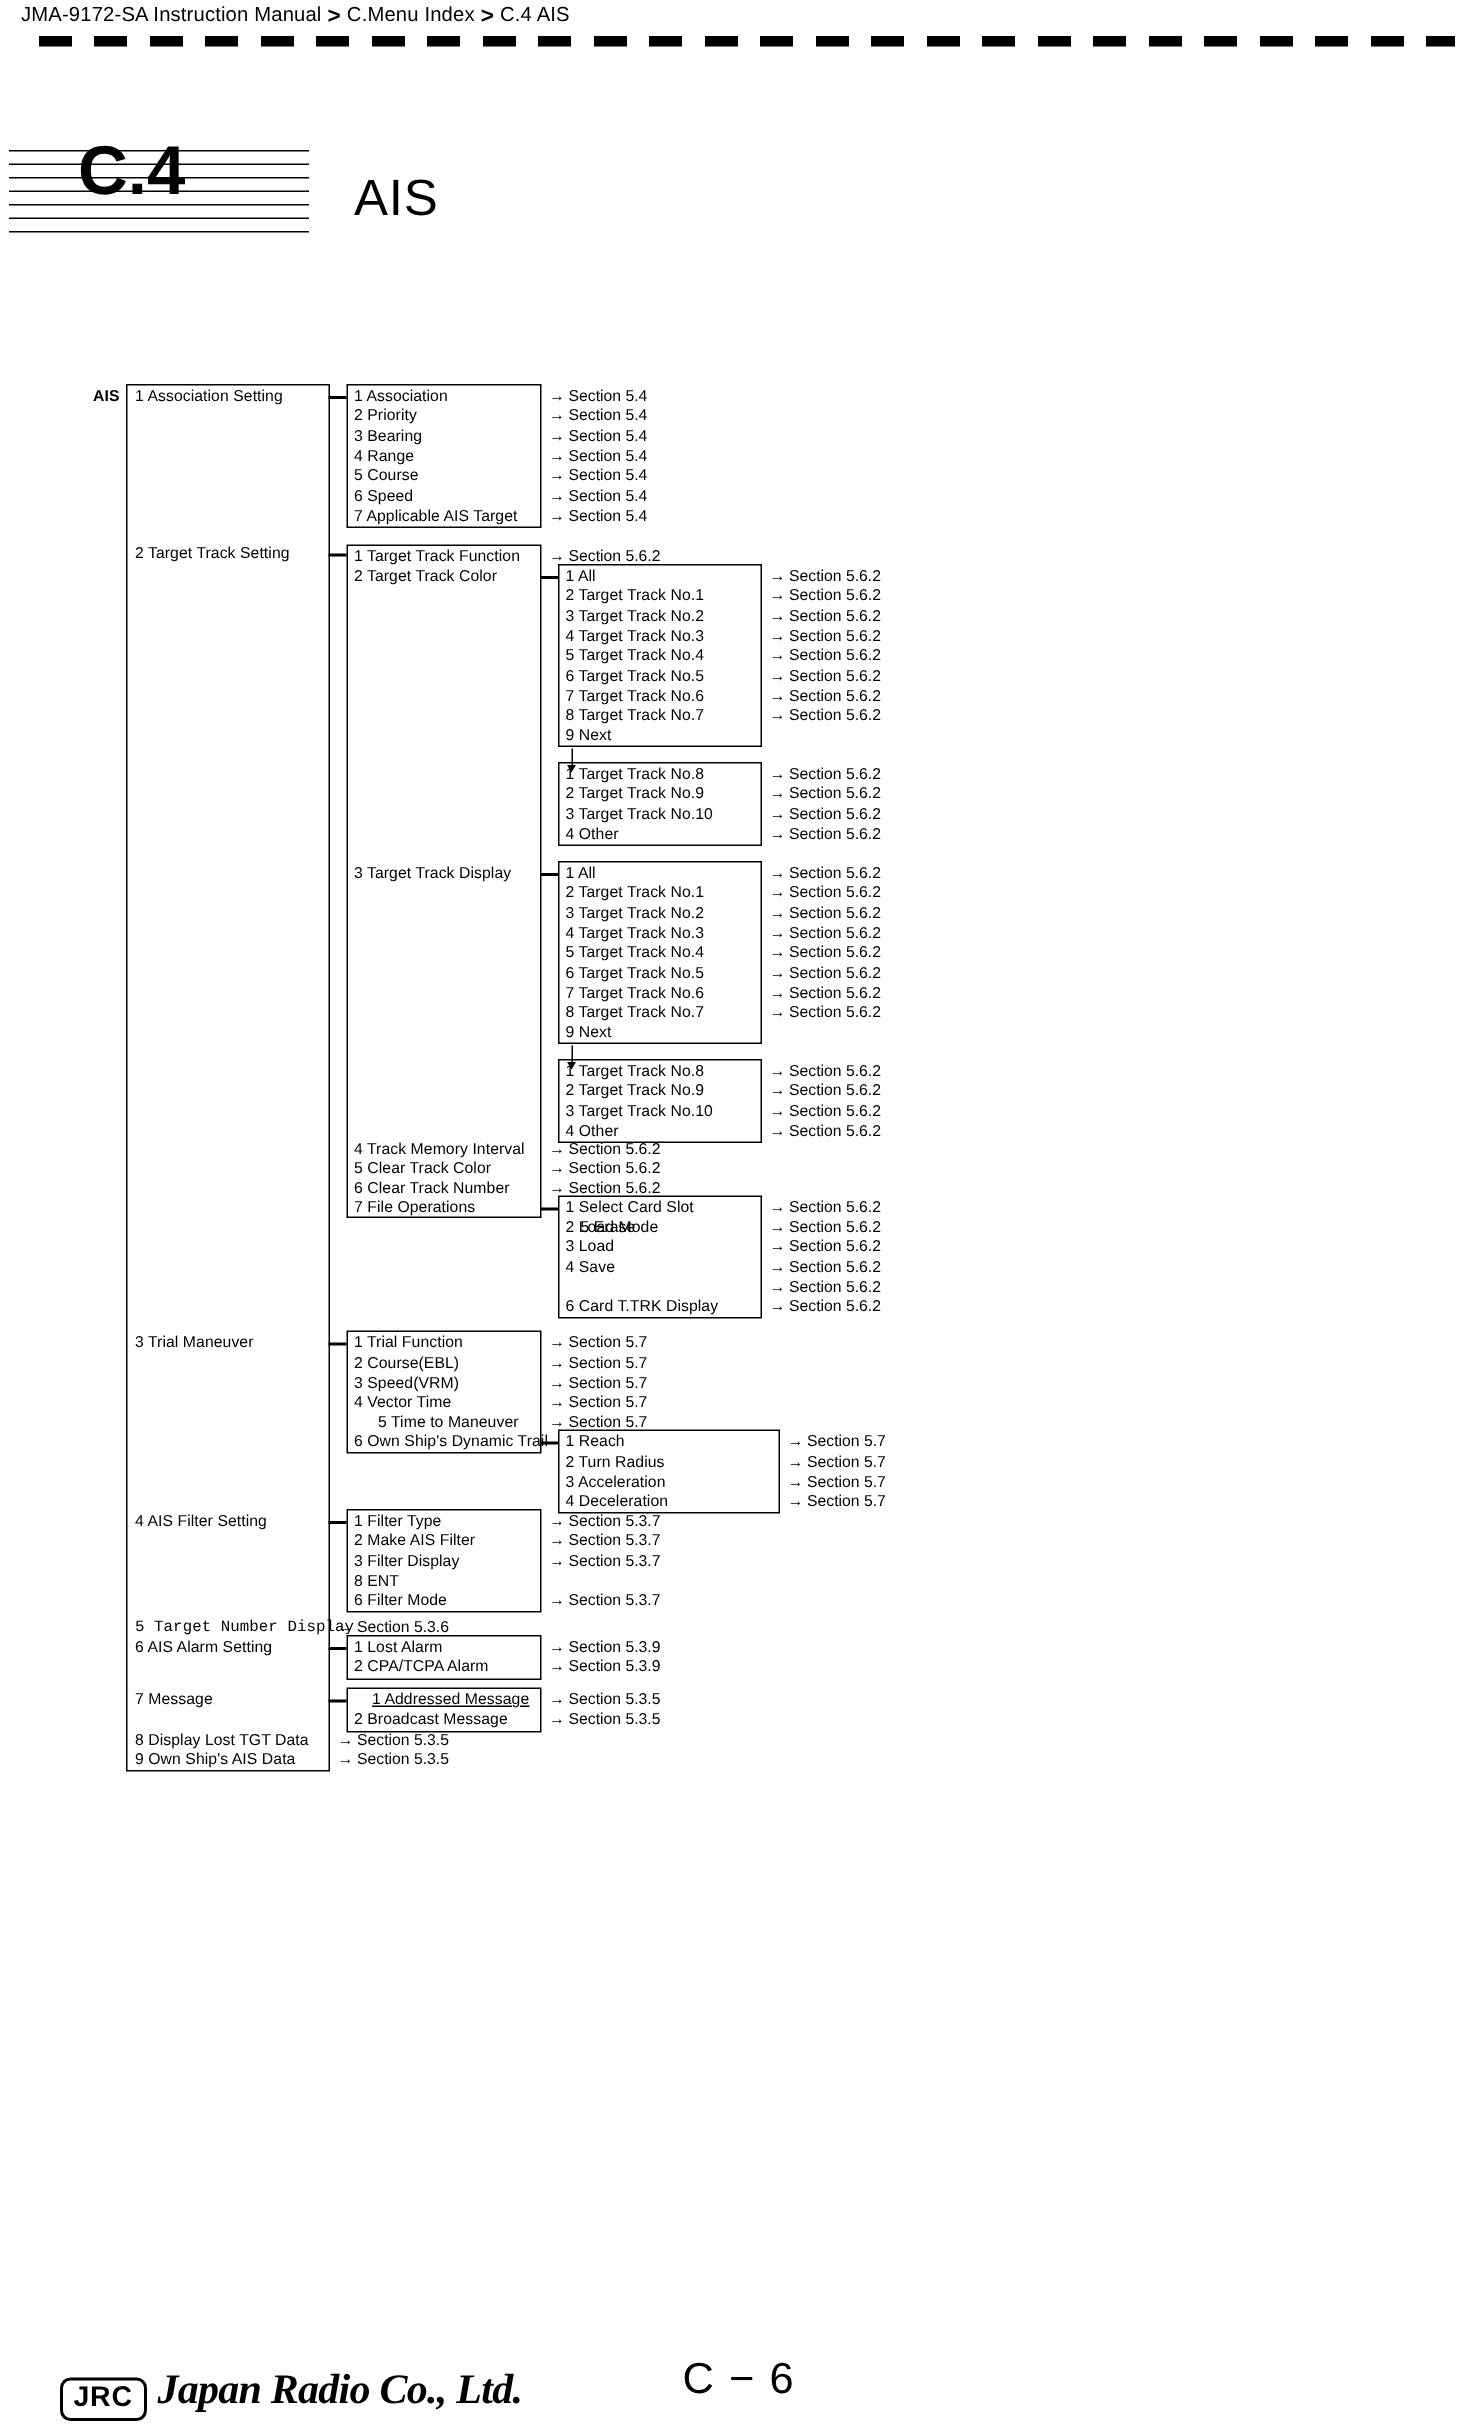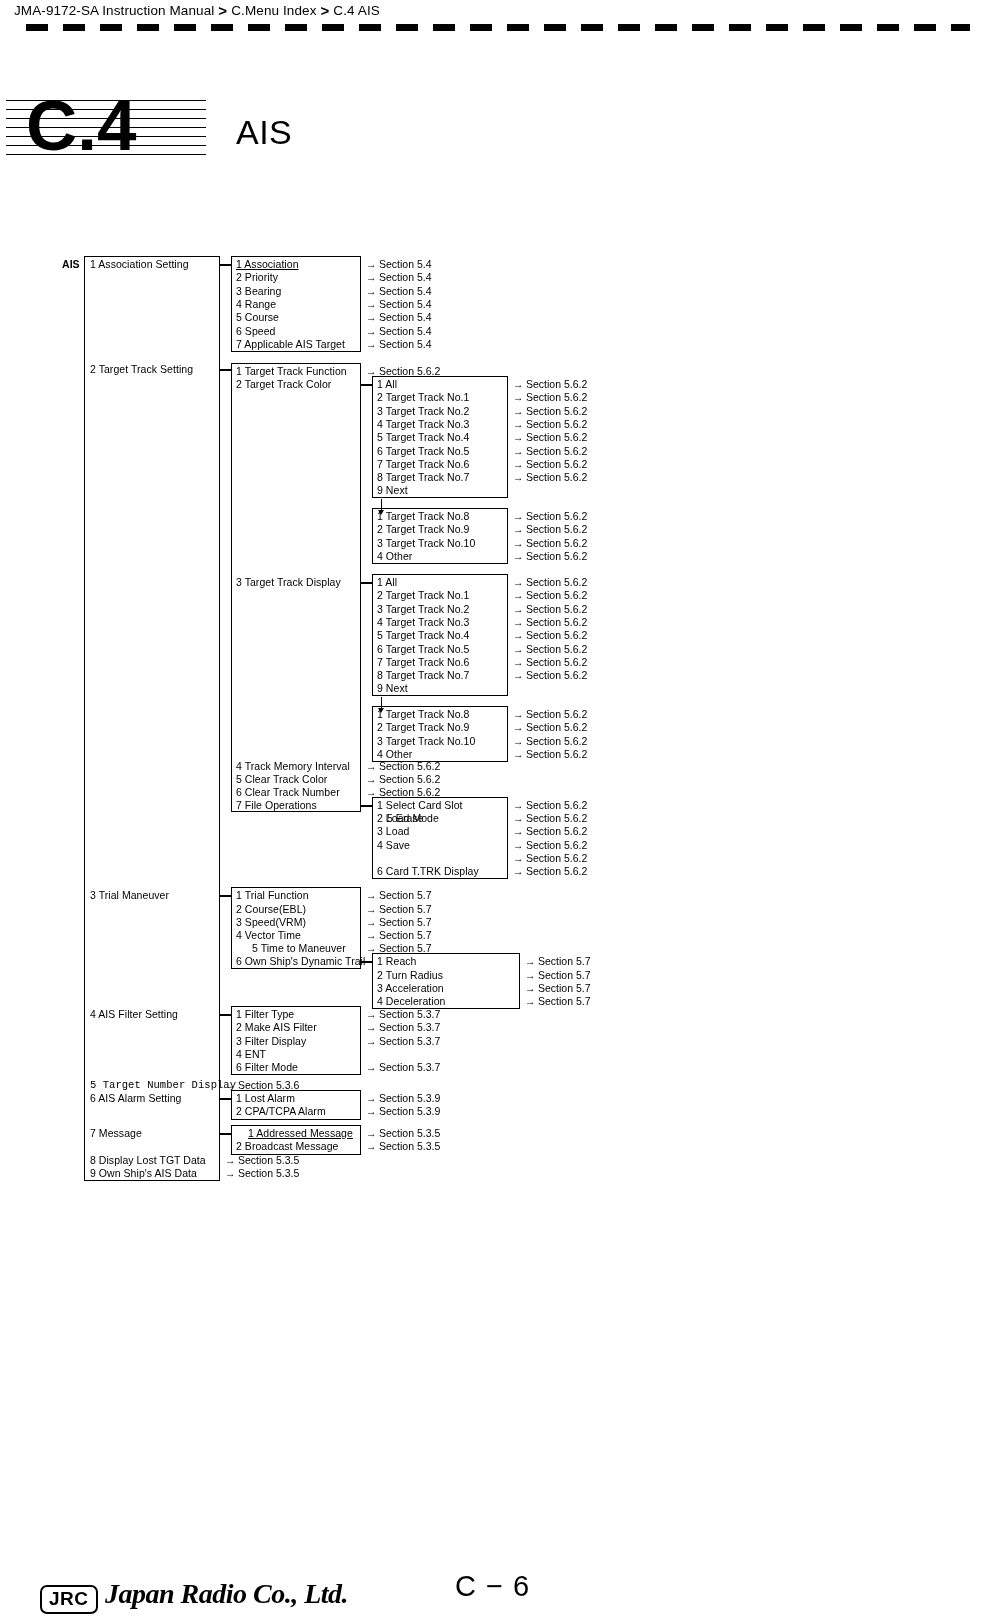--- a/index.html
+++ b/index.html
@@ -28,22 +28,22 @@
   .chapter {
     position:absolute; left:6px; top:96px; width:200px; height:72px;
   }
   .chapter .lines{
     position:absolute; left:0; top:4px; width:200px; height:62px;
   }
   .chapter .lines i{
     position:absolute; left:0; width:200px; height:1px; background:#000; display:block;
   }
   .chapter .num{
-    position:absolute; left:20px; top:-6px;
-    font-size:71px; font-weight:bold; line-height:1;
+    position:absolute; left:46px; top:-6px;
+    font-size:46px; font-weight:bold; line-height:1;
     font-family:"Liberation Sans", sans-serif;
     background:transparent;
   }
   .chapter-title{
     position:absolute; left:236px; top:113px;
     font-size:34px; letter-spacing:0.5px;
   }
 
   
   #tree { position:absolute; left:0; top:0; width:984px; height:1300px; }
@@ -125,21 +125,21 @@
   <div class="sect" style="left:225px; top:1167px;"><span class="arrowglyph">→</span><span>Section 5.3.5</span></div>
 
   <div class="hline" style="left:219px; top:264px;  width:12px;"></div>
   <div class="hline" style="left:219px; top:369px;  width:12px;"></div>
   <div class="hline" style="left:219px; top:895px;  width:12px;"></div>
   <div class="hline" style="left:219px; top:1014px; width:12px;"></div>
   <div class="hline" style="left:219px; top:1098px; width:12px;"></div>
   <div class="hline" style="left:219px; top:1133px; width:12px;"></div>
 
   <div class="box" style="left:231px; top:256px; width:130px; height:96px;"></div>
-  <div class="lbl" style="left:236px; top:258px;text-decoration:underline;">1  Association</div>
+  <div class="lbl" style="left:236px; top:258px;">1  Association</div>
   <div class="lbl" style="left:236px; top:271px;">2  Priority</div>
   <div class="lbl" style="left:236px; top:285px;">3  Bearing</div>
   <div class="lbl" style="left:236px; top:298px;">4  Range</div>
   <div class="lbl" style="left:236px; top:311px;">5  Course</div>
   <div class="lbl" style="left:236px; top:325px;">6  Speed</div>
   <div class="lbl" style="left:236px; top:338px;">7  Applicable AIS Target</div>
 
   <div class="sect" style="left:366px; top:258px;"><span class="arrowglyph">→</span><span>Section 5.4</span></div>
   <div class="sect" style="left:366px; top:271px;"><span class="arrowglyph">→</span><span>Section 5.4</span></div>
   <div class="sect" style="left:366px; top:285px;"><span class="arrowglyph">→</span><span>Section 5.4</span></div>
@@ -277,21 +277,21 @@
 
   <div class="sect" style="left:525px; top:955px;"><span class="arrowglyph">→</span><span>Section 5.7</span></div>
   <div class="sect" style="left:525px; top:969px;"><span class="arrowglyph">→</span><span>Section 5.7</span></div>
   <div class="sect" style="left:525px; top:982px;"><span class="arrowglyph">→</span><span>Section 5.7</span></div>
   <div class="sect" style="left:525px; top:995px;"><span class="arrowglyph">→</span><span>Section 5.7</span></div>
 
   <div class="box" style="left:231px; top:1006px; width:130px; height:69px;"></div>
   <div class="lbl" style="left:236px; top:1008px;">1  Filter Type</div>
   <div class="lbl" style="left:236px; top:1021px;">2  Make AIS Filter</div>
   <div class="lbl" style="left:236px; top:1035px;">3  Filter Display</div>
-  <div class="lbl" style="left:236px; top:1048px;">4  ENT</div>
+  <div class="lbl" style="left:236px; top:1048px;">8  ENT</div>
   <div class="lbl" style="left:236px; top:1061px;">6  Filter Mode</div>
 
   <div class="sect" style="left:366px; top:1008px;"><span class="arrowglyph">→</span><span>Section 5.3.7</span></div>
   <div class="sect" style="left:366px; top:1021px;"><span class="arrowglyph">→</span><span>Section 5.3.7</span></div>
   <div class="sect" style="left:366px; top:1035px;"><span class="arrowglyph">→</span><span>Section 5.3.7</span></div>
   <div class="sect" style="left:366px; top:1061px;"><span class="arrowglyph">→</span><span>Section 5.3.7</span></div>
 
   <div class="box" style="left:231px; top:1090px; width:130px; height:30px;"></div>
   <div class="lbl" style="left:236px; top:1092px;">1  Lost  Alarm</div>
   <div class="lbl" style="left:236px; top:1105px;">2  CPA/TCPA Alarm</div>

